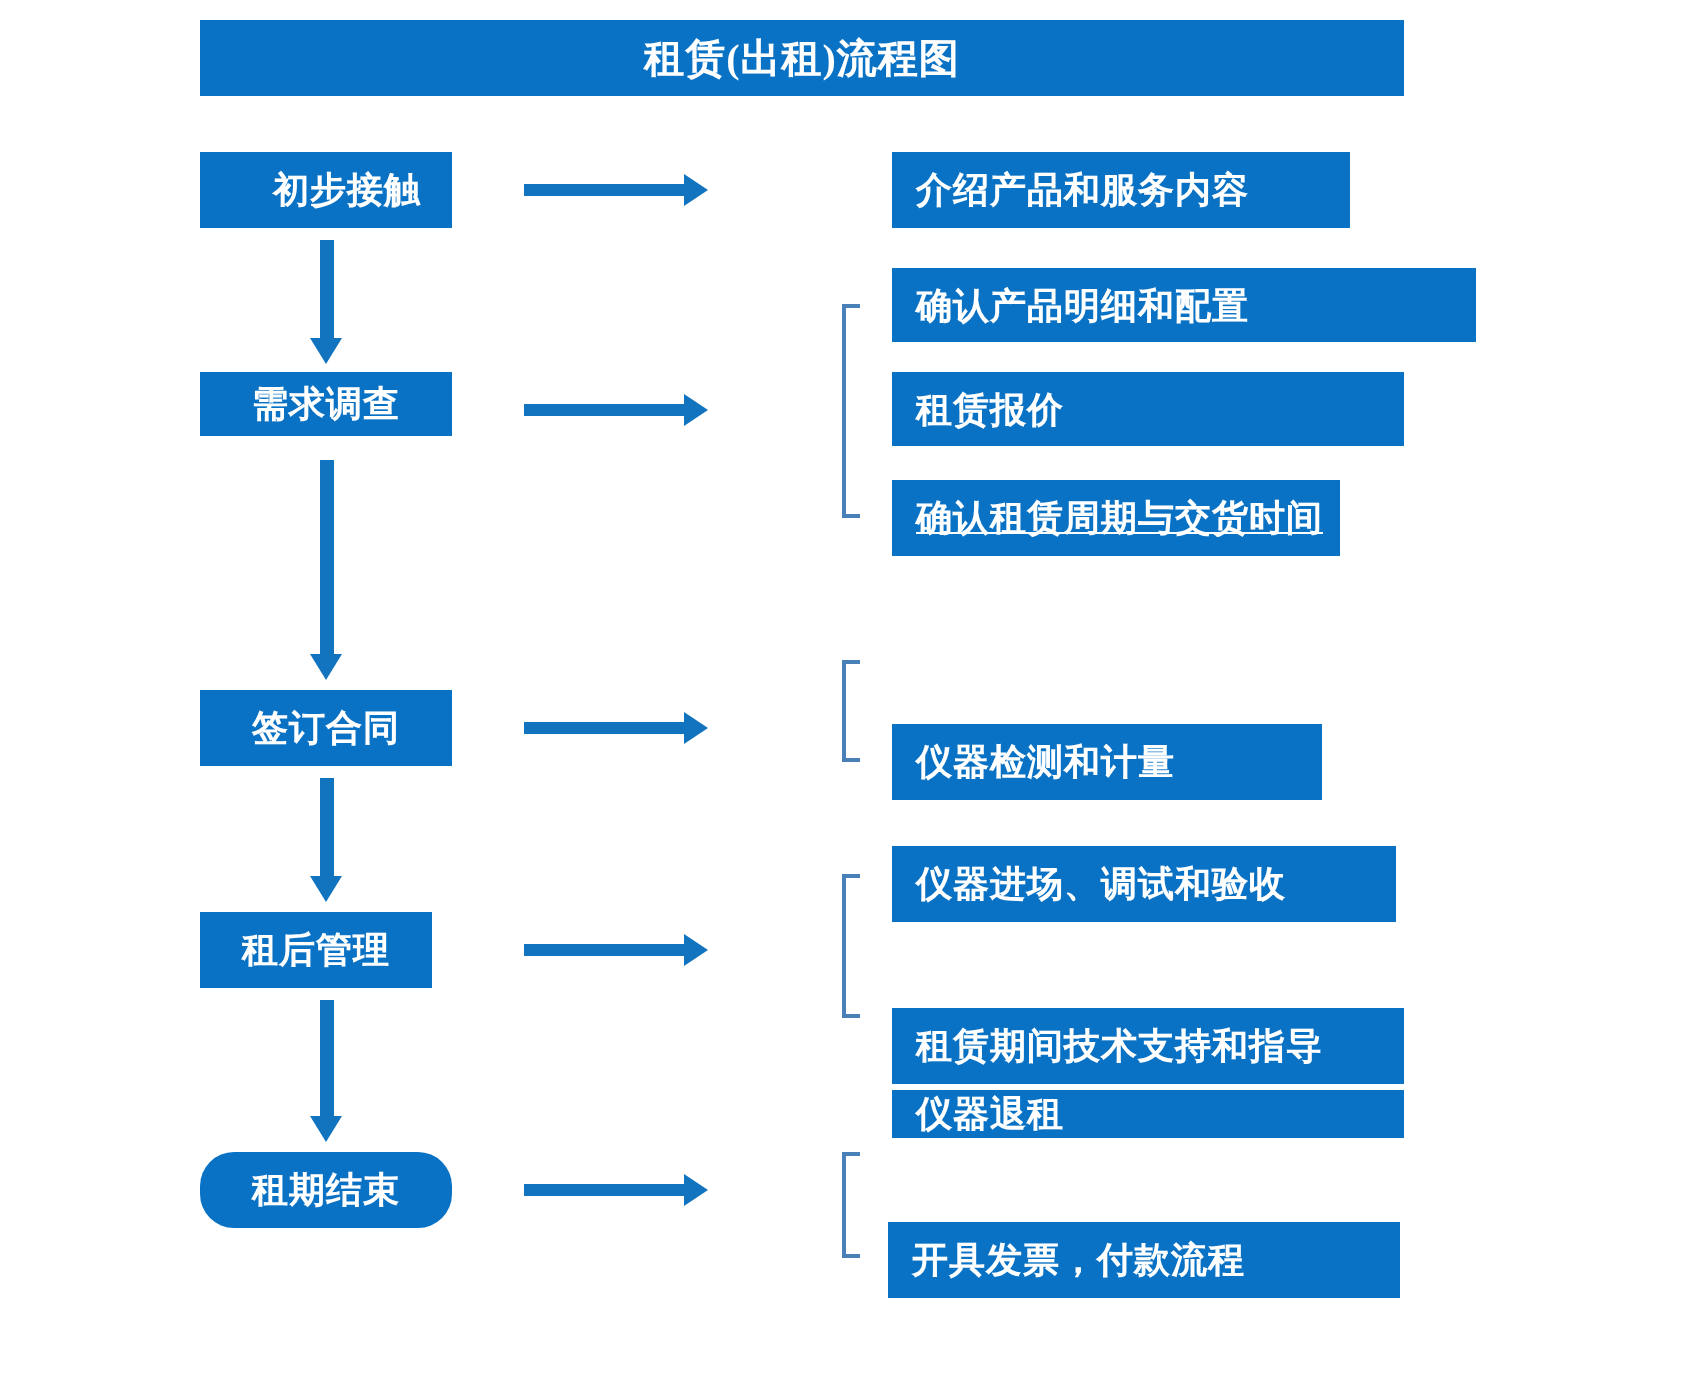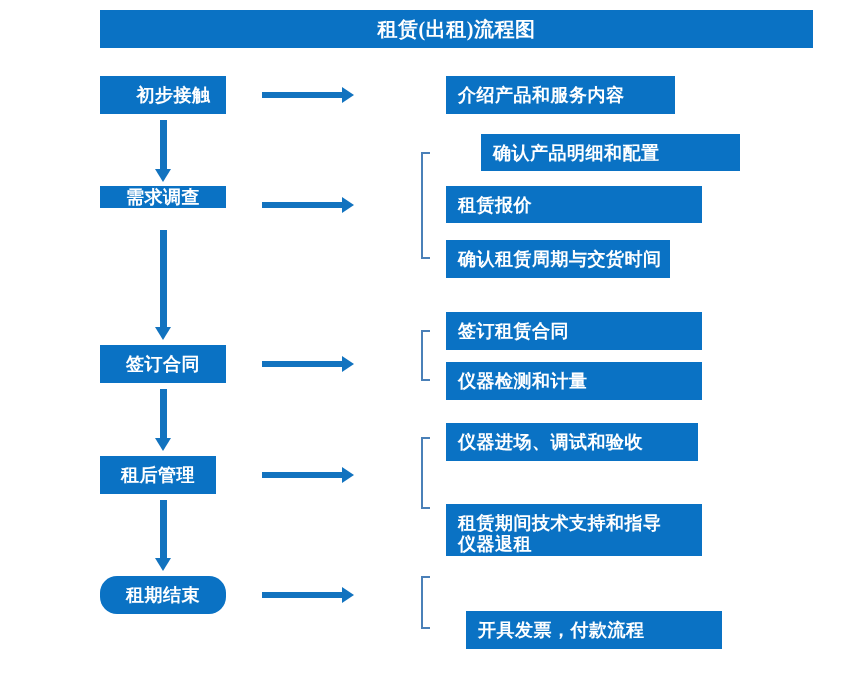--- a/index.html
+++ b/index.html
@@ -93,25 +93,25 @@
     border-bottom: 2px solid #4a80b8;
     box-sizing: border-box;
     background: transparent;
   }
 </style>
 </head>
 <body>
 
 <div id="canvas">
 
-  <div class="box title-bar" style="left:100px; top:10px; width:713px; height:38px;">租赁(出租)流程图</div>
+  <div class="box title-bar" style="left:100px; top:10px; width:602px; height:38px;">租赁(出租)流程图</div>
 
   <div class="box stage-box" style="left:100px; top:76px; width:126px; height:38px;padding-left:21px;">初步接触</div>
 
-  <div class="box stage-box" style="left:100px; top:186px; width:126px; height:22px;">需求调查</div>
+  <div class="box stage-box" style="left:100px; top:186px; width:126px; height:32px;">需求调查</div>
 
   <div class="box stage-box" style="left:100px; top:345px; width:126px; height:38px;">签订合同</div>
 
   <div class="box stage-box" style="left:100px; top:456px; width:116px; height:38px;">租后管理</div>
 
   <div class="box stage-box" style="left:100px; top:576px; width:126px; height:38px;border-radius:17px;">租期结束</div>
 
   <div class="v-arrow" style="left:154px; top:120px; height:62px;">
     <div class="shaft" style="height:49px;"></div>
     <div class="head"></div>
@@ -160,31 +160,30 @@
   <div class="bracket" style="left:421px; top:152px; width:9px; height:107px;"></div>
 
   <div class="bracket" style="left:421px; top:330px; width:9px; height:51px;"></div>
 
   <div class="bracket" style="left:421px; top:437px; width:9px; height:72px;"></div>
 
   <div class="bracket" style="left:421px; top:576px; width:9px; height:53px;"></div>
 
   <div class="box task-box" style="left:446px; top:76px; width:229px; height:38px;">介绍产品和服务内容</div>
 
-  <div class="box task-box" style="left:446px; top:134px; width:259px; height:37px;margin-left:35px;">确认产品明细和配置</div>
+  <div class="box task-box" style="left:446px; top:134px; width:292px; height:37px;">确认产品明细和配置</div>
 
   <div class="box task-box" style="left:446px; top:186px; width:256px; height:37px;">租赁报价</div>
 
-  <div class="box task-box" style="left:446px; top:240px; width:224px; height:38px;">确认租赁周期与交货时间</div>
+  <div class="box task-box" style="left:446px; top:240px; width:224px; height:38px;text-decoration:underline;">确认租赁周期与交货时间</div>
 
-  <div class="box task-box" style="left:446px; top:312px; width:256px; height:38px;">签订租赁合同</div>
 
-  <div class="box task-box" style="left:446px; top:362px; width:256px; height:38px;">仪器检测和计量</div>
+  <div class="box task-box" style="left:446px; top:362px; width:215px; height:38px;">仪器检测和计量</div>
 
   <div class="box task-box" style="left:446px; top:423px; width:252px; height:38px;">仪器进场、调试和验收</div>
 
   <div class="box task-box" style="left:446px; top:490px; width:256px; height:38px;margin-top:14px;">租赁期间技术支持和指导</div>
 
-  <div class="box task-box" style="left:446px; top:532px; width:256px; height:24px;">仪器退租</div>
+  <div class="box task-box" style="left:446px; top:545px; width:256px; height:24px;">仪器退租</div>
 
-  <div class="box task-box" style="left:466px; top:611px; width:256px; height:38px;">开具发票，付款流程</div>
+  <div class="box task-box" style="left:444px; top:611px; width:256px; height:38px;">开具发票，付款流程</div>
 
 </div>
 
 </body></html>

